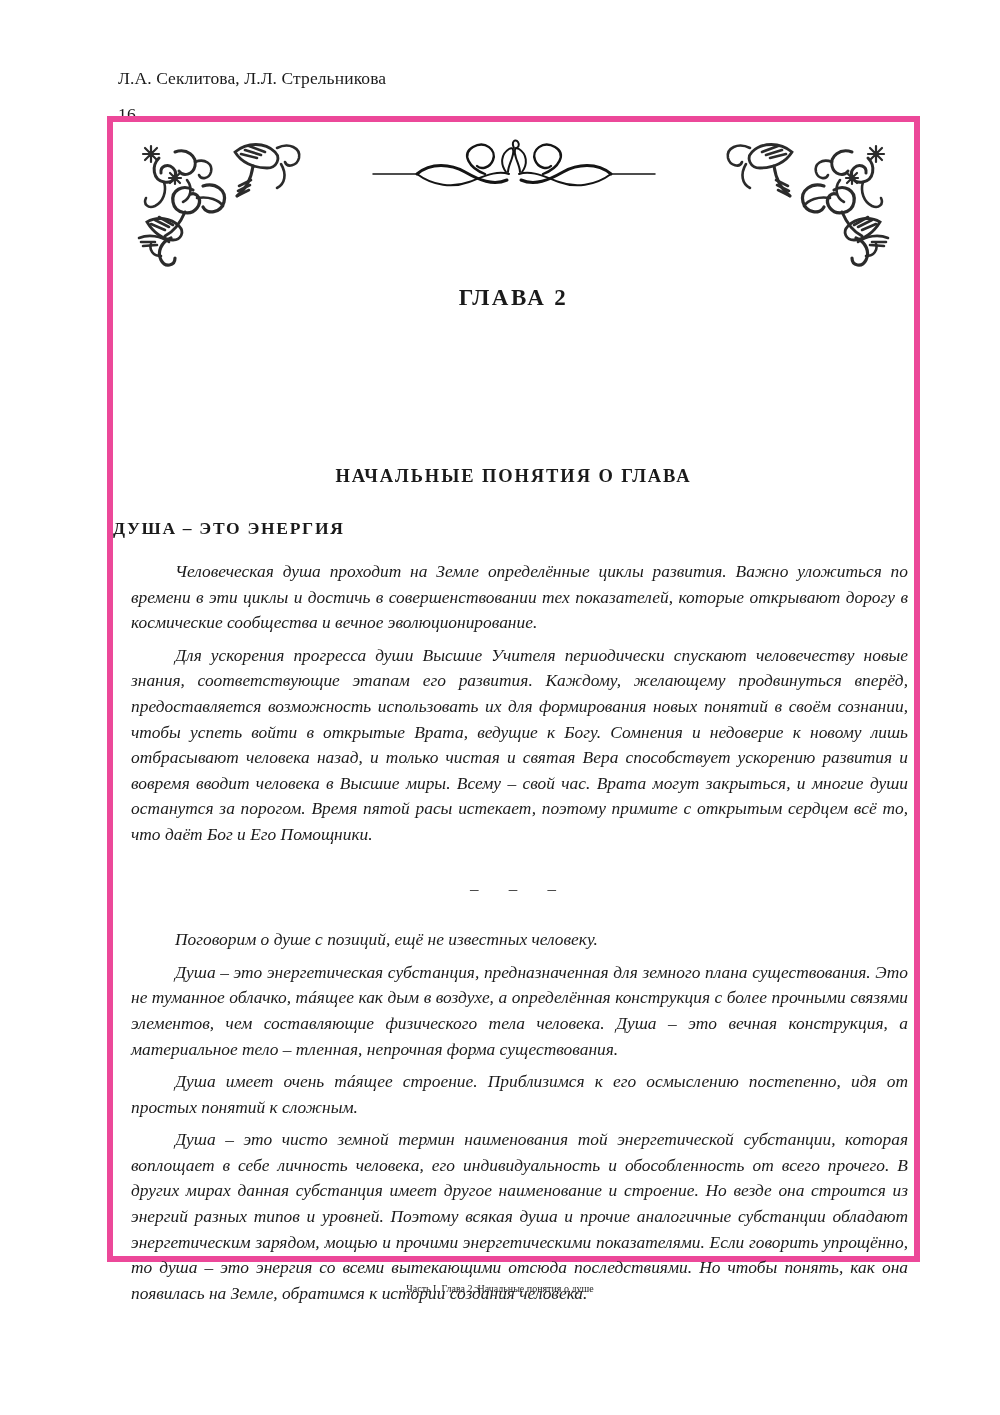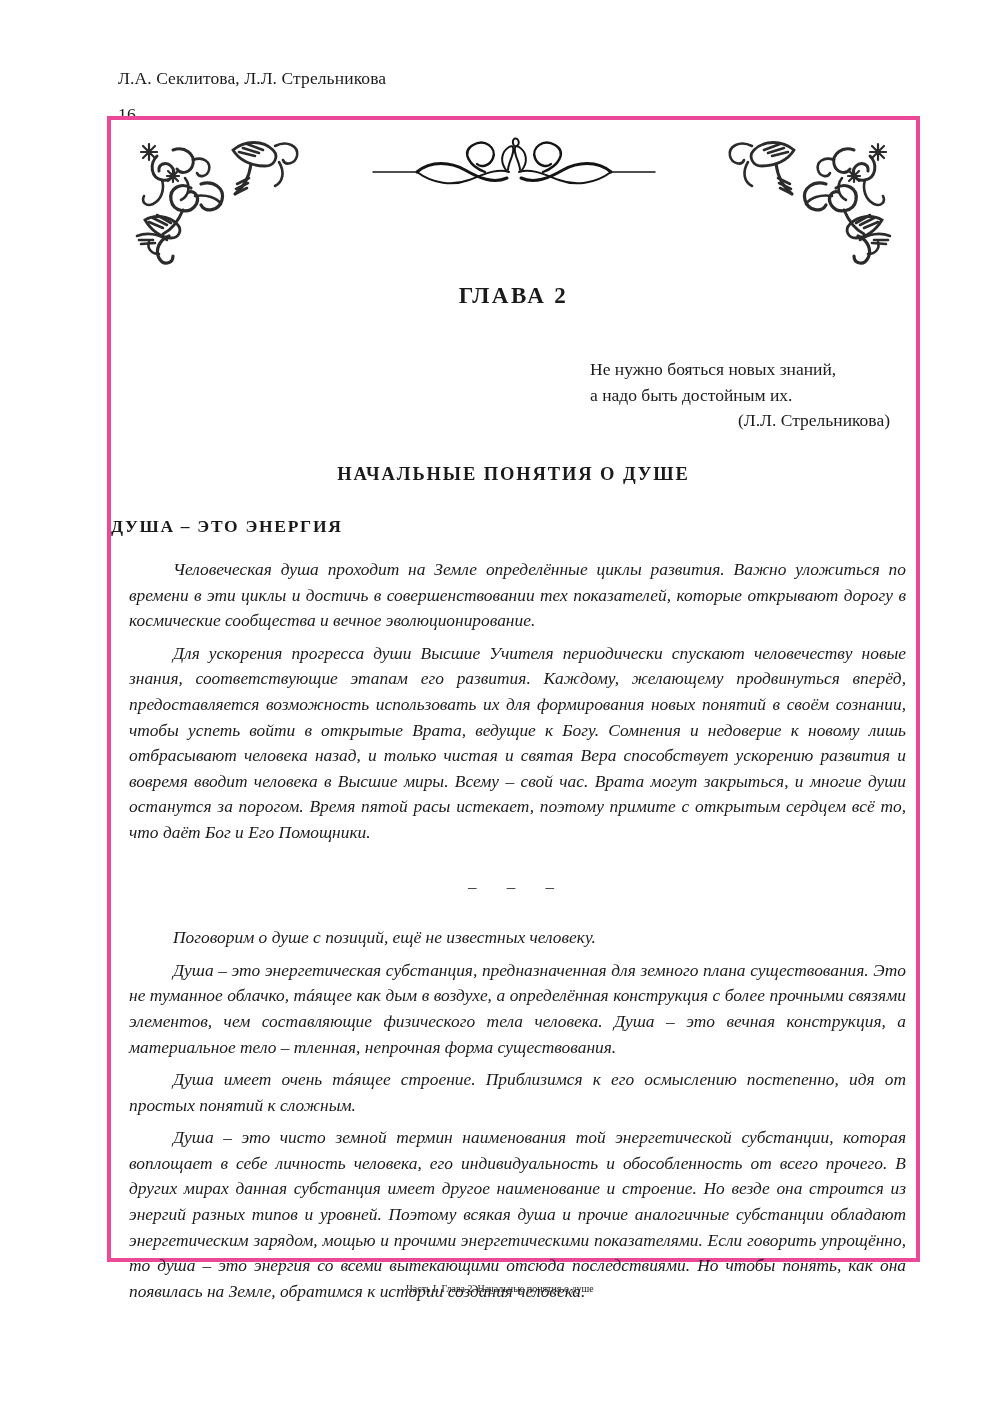--- a/index.html
+++ b/index.html
@@ -52,21 +52,21 @@
     letter-spacing: .1px;
   }
 
   
   .frame {
     position: absolute;
     left: 107px;
     top: 116px;
     width: 813px;
     height: 1146px;
-    border: 4px solid #ec4899;
+    border: 6px solid #ec4899;
     box-sizing: border-box;
     background: #fff;
   }
 
   .frame-inner {
     position: relative;
     width: 100%;
     height: 100%;
   }
 
@@ -270,27 +270,22 @@
             <path d="M122 38 C120 52 114 62 106 68" stroke-width="3"></path>
             <path d="M106 68 L118 62 M107 63 L119 57 M108 58 L120 52"></path>
             <path d="M146 20 C158 14 170 20 168 30 C166 38 156 40 154 34"></path>
             <path d="M150 36 C156 46 154 56 146 60"></path>
           </g>
         </svg>
       </div>
 
       <div class="chapter-title">ГЛАВА 2</div>
 
-      <div class="epigraph">
-        <span class="line">Не нужно бояться новых знаний,</span>
-        <span class="line">а надо быть достойным их.</span>
-        <span class="attrib">(Л.Л. Стрельникова)</span>
-      </div>
-
-      <div class="heading-1">НАЧАЛЬНЫЕ ПОНЯТИЯ О ДУШЕ</div>
+
+      <div class="heading-1">НАЧАЛЬНЫЕ ПОНЯТИЯ О ГЛАВА</div>
       <div class="heading-2">ДУША – ЭТО ЭНЕРГИЯ</div>
 
       <div class="body-copy">
         <p>Человеческая душа проходит на Земле определённые циклы развития. Важно уложиться по времени в эти циклы и достичь в совершенствовании тех показателей, которые открывают дорогу в космические сообщества и вечное эволюционирование.</p>
         <p>Для ускорения прогресса души Высшие Учителя периодически спускают человечеству новые знания, соответствующие этапам его развития. Каждому, желающему продвинуться вперёд, предоставляется возможность использовать их для формирования новых понятий в своём сознании, чтобы успеть войти в открытые Врата, ведущие к Богу. Сомнения и недоверие к новому лишь отбрасывают человека назад, и только чистая и святая Вера способствует ускорению развития и вовремя вводит человека в Высшие миры. Всему – свой час. Врата могут закрыться, и многие души останутся за порогом. Время пятой расы истекает, поэтому примите с открытым сердцем всё то, что даёт Бог и Его Помощники.</p>
         <p class="divider">–  –  –</p>
         <p>Поговорим о душе с позиций, ещё не известных человеку.</p>
         <p>Душа – это энергетическая субстанция, предназначенная для земного плана существования. Это не туманное облачко, тáящее как дым в воздухе, а определённая конструкция с более прочными связями элементов, чем составляющие физического тела человека. Душа – это вечная конструкция, а материальное тело – тленная, непрочная форма существования.</p>
         <p>Душа имеет очень тáящее строение. Приблизимся к его осмыслению постепенно, идя от простых понятий к сложным.</p>
         <p>Душа – это чисто земной термин наименования той энергетической субстанции, которая воплощает в себе личность человека, его индивидуальность и обособленность от всего прочего. В других мирах данная субстанция имеет другое наименование и строение. Но везде она строится из энергий разных типов и уровней. Поэтому всякая душа и прочие аналогичные субстанции обладают энергетическим зарядом, мощью и прочими энергетическими показателями. Если говорить упрощённо, то душа – это энергия со всеми вытекающими отсюда последствиями. Но чтобы понять, как она появилась на Земле, обратимся к истории создания человека.</p>

